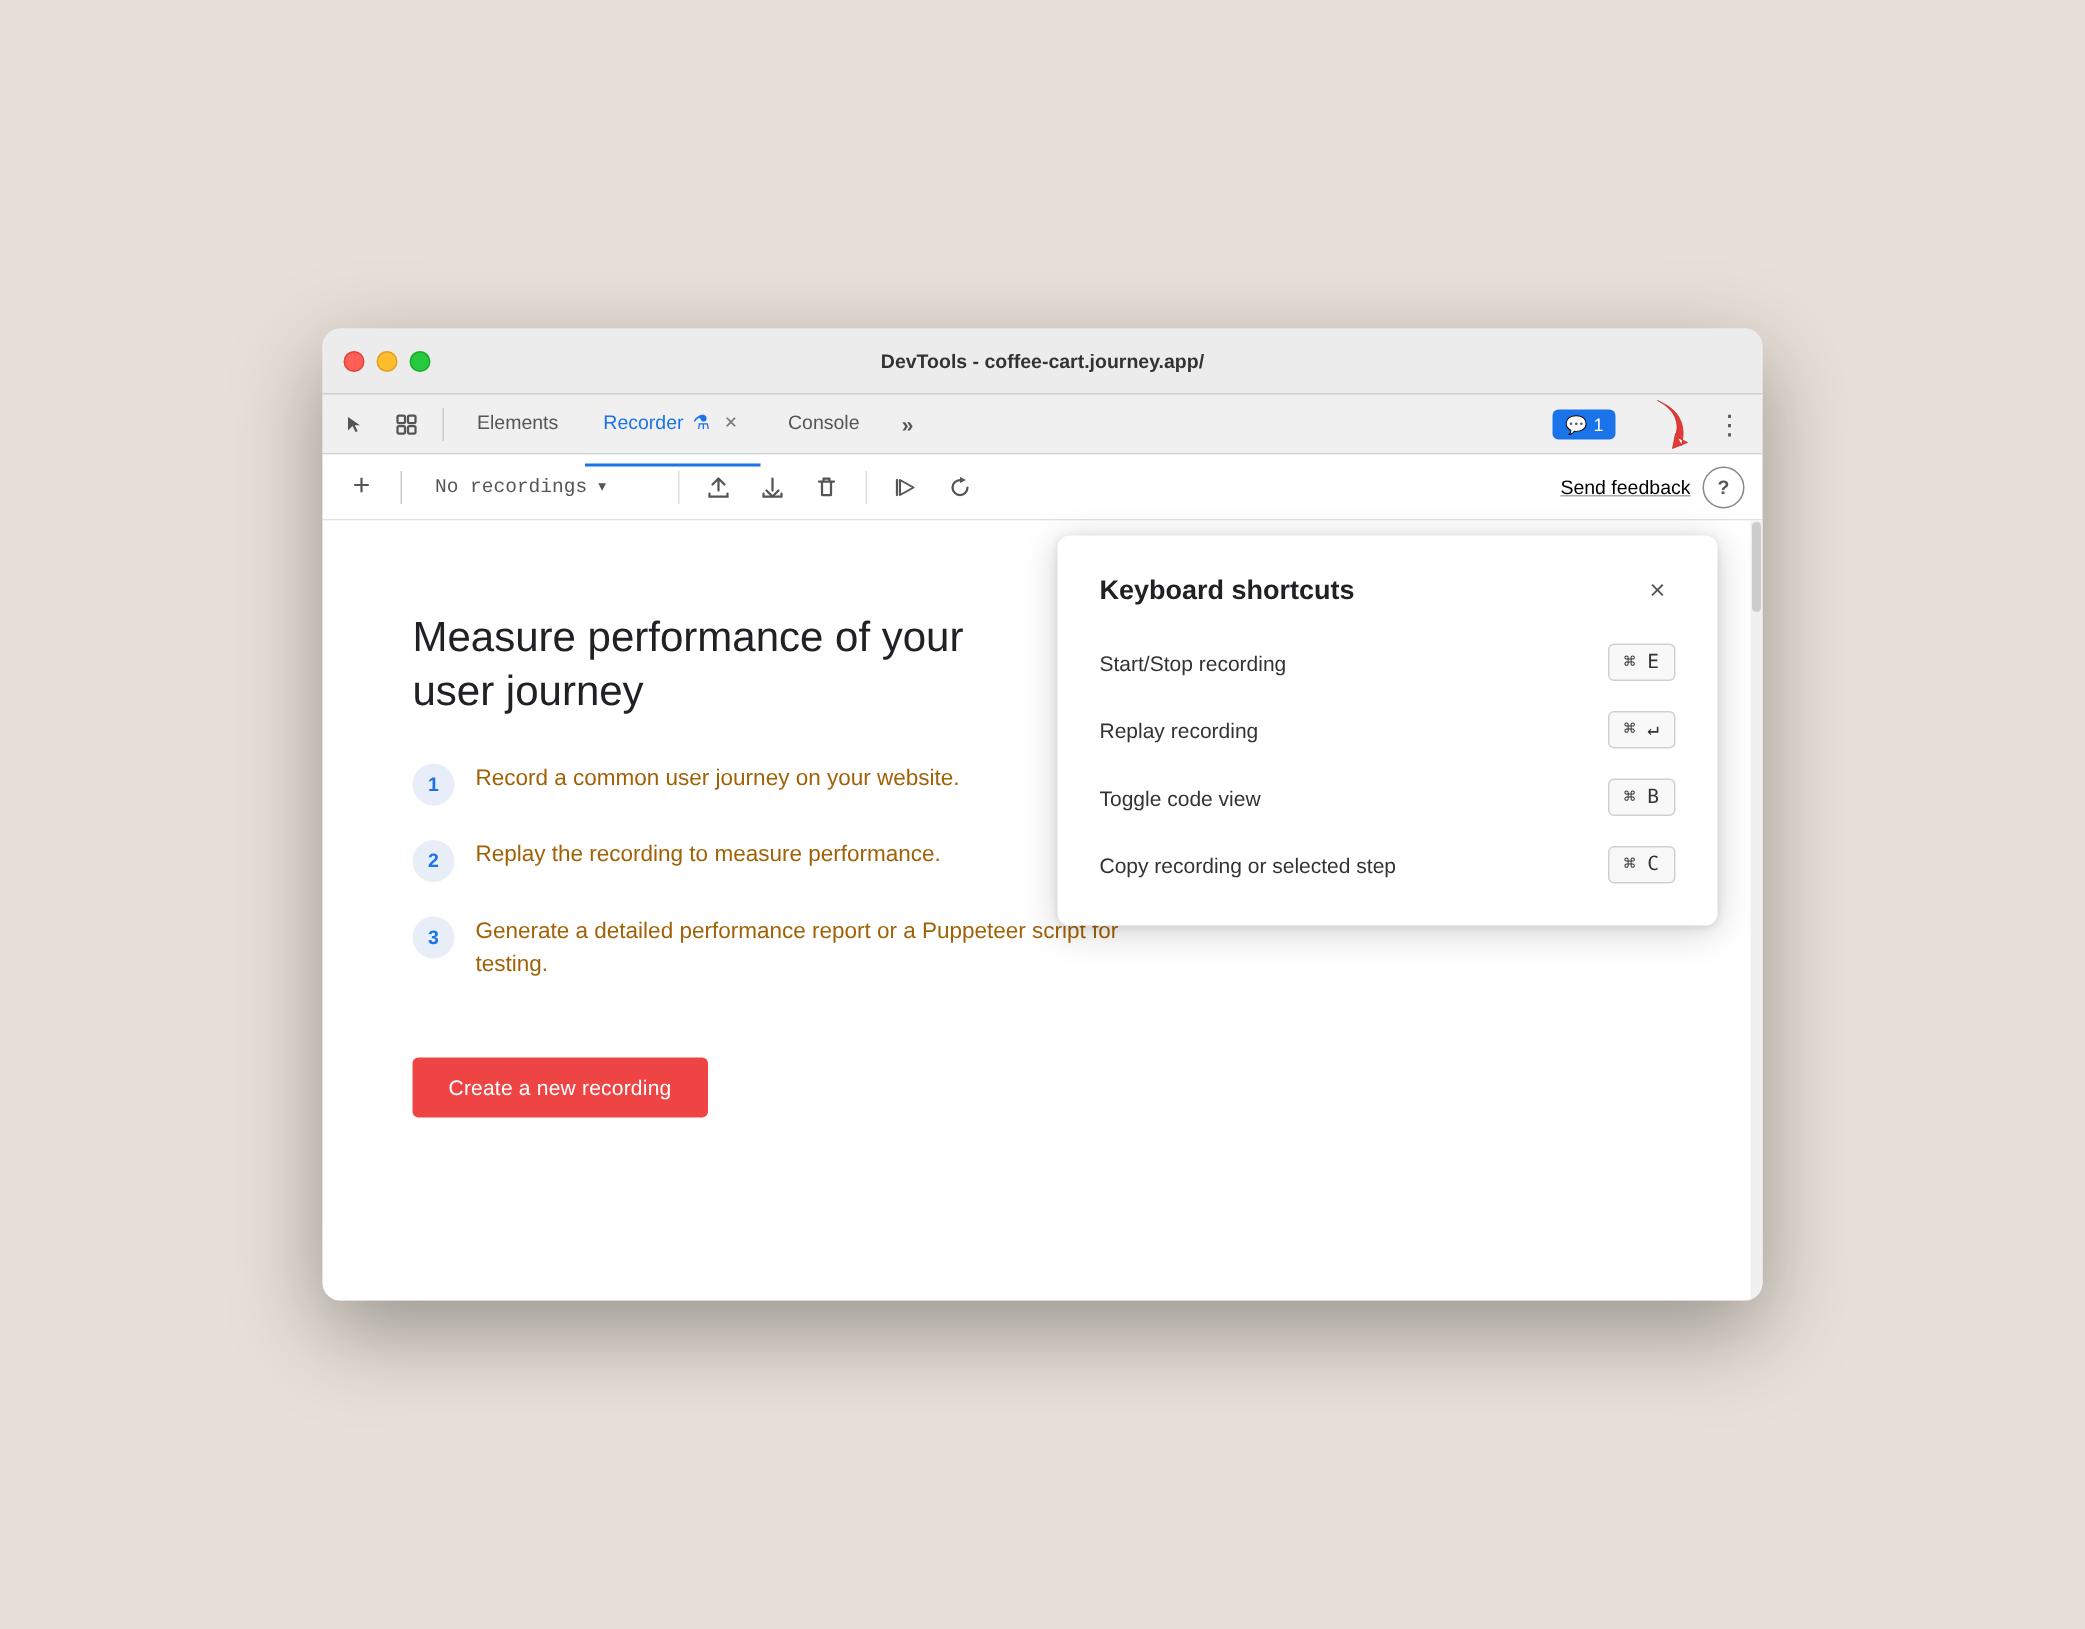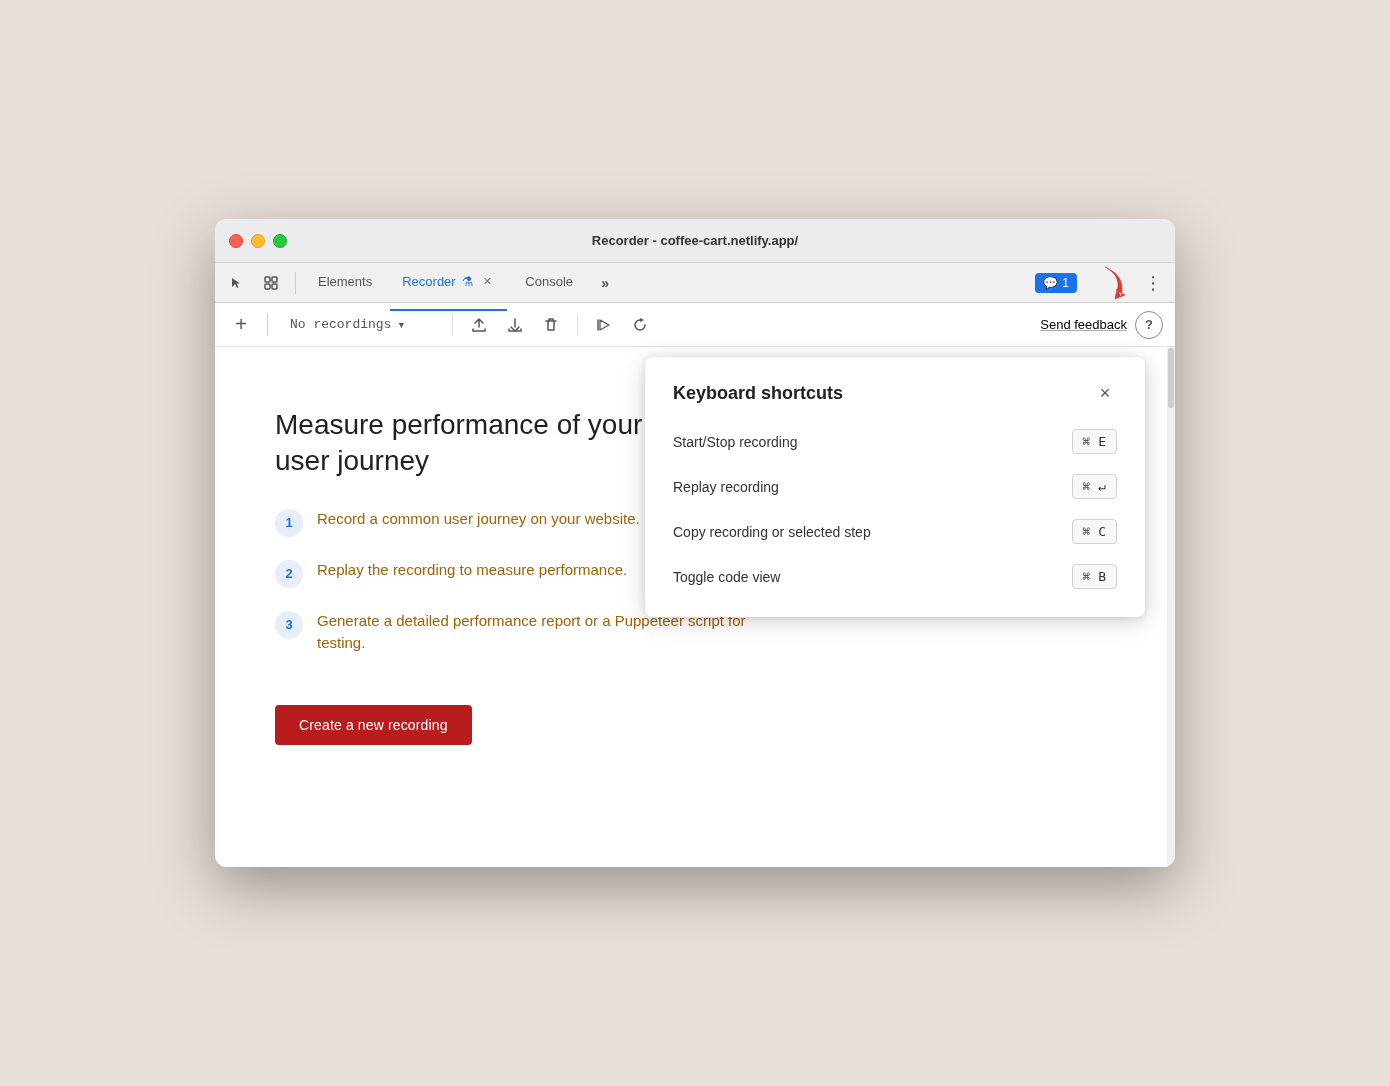--- a/index.html
+++ b/index.html
@@ -272,36 +272,36 @@
       margin-top: 1px;
     }
 
     .step-text {
       font-size: 15px;
       color: #a16207;
       line-height: 1.5;
     }
 
     .create-btn {
-      background: #b91c1c;
+      background: #ef4444;
       color: white;
       border: none;
       border-radius: 4px;
       padding: 12px 24px;
       font-size: 14px;
       font-weight: 500;
       cursor: pointer;
       letter-spacing: 0.01em;
     }
 
     .shortcuts-panel {
       position: absolute;
       top: 10px;
       right: 30px;
-      width: 500px;
+      width: 440px;
       background: #fff;
       border-radius: 8px;
       box-shadow: 0 4px 24px rgba(0,0,0,0.18), 0 1px 6px rgba(0,0,0,0.10);
       padding: 24px 28px 28px 28px;
       z-index: 100;
     }
 
     .shortcuts-header {
       display: flex;
       align-items: center;
@@ -379,21 +379,21 @@
 <body>
 
 <div class="window">
 
   <div class="title-bar">
     <div class="traffic-lights">
       <div class="traffic-light close"></div>
       <div class="traffic-light minimize"></div>
       <div class="traffic-light maximize"></div>
     </div>
-    <span class="title-bar-title">Recorder - coffee-cart.netlify.app/</span>
+    <span class="title-bar-title">DevTools - coffee-cart.journey.app/</span>
   </div>
 
   <div class="tab-bar">
     <div class="tab-bar-left">
       <div class="tab-icon-btn">
         <svg width="14" height="14" viewBox="0 0 14 14" fill="none">
           <path d="M2 2 L2 11 L5 8 L7 12 L8.5 11.5 L6.5 7.5 L10 7.5 Z" fill="#555"></path>
         </svg>
       </div>
       <div class="tab-icon-btn">
@@ -529,27 +529,27 @@
           <span class="shortcut-label">Start/Stop recording</span>
           <span class="shortcut-key">⌘ E</span>
         </div>
 
         <div class="shortcut-row">
           <span class="shortcut-label">Replay recording</span>
           <span class="shortcut-key">⌘ ↵</span>
         </div>
 
         <div class="shortcut-row">
+          <span class="shortcut-label">Toggle code view</span>
+          <span class="shortcut-key">⌘ B</span>
+        </div>
+
+        <div class="shortcut-row">
           <span class="shortcut-label">Copy recording or selected step</span>
           <span class="shortcut-key">⌘ C</span>
         </div>
 
-        <div class="shortcut-row">
-          <span class="shortcut-label">Toggle code view</span>
-          <span class="shortcut-key">⌘ B</span>
-        </div>
-
       </div>
     </div>
 
   </div>
 
 </div>
 
 </body></html>

